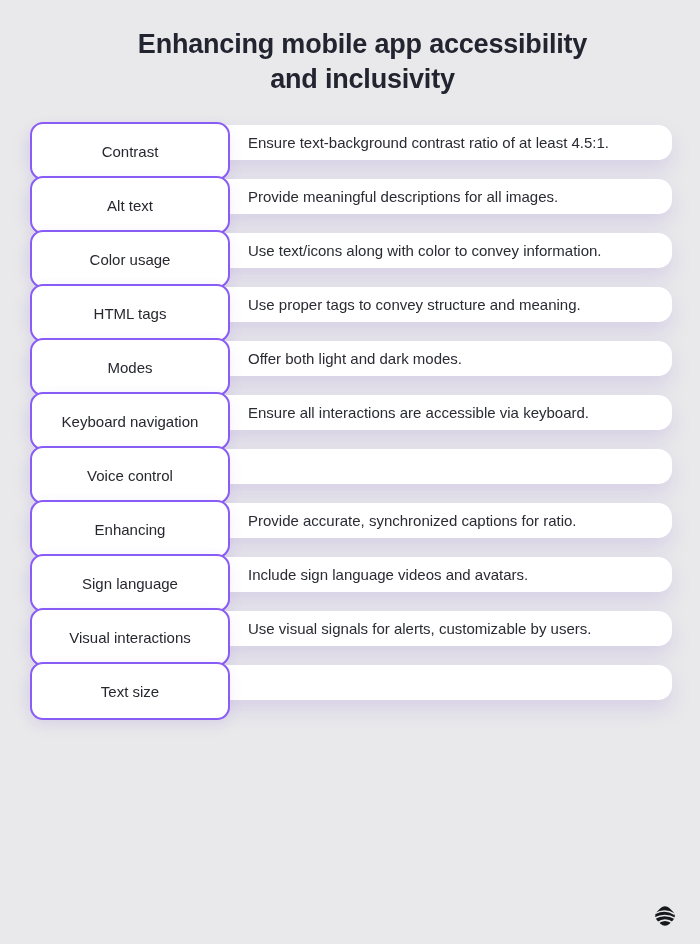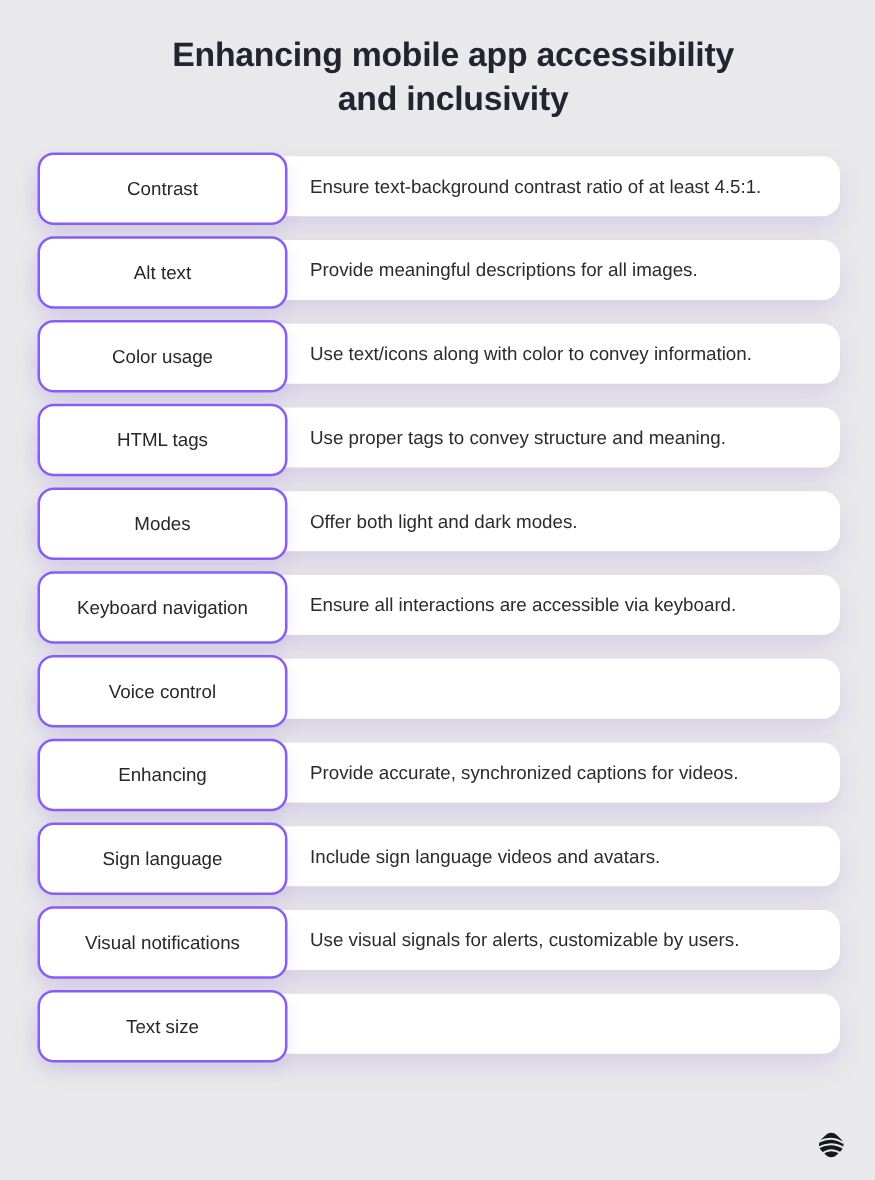--- a/index.html
+++ b/index.html
@@ -29,21 +29,21 @@
     display: block;
   }
   .list {
     position: absolute;
     top: 125px;
     left: 30px;
     width: 642px;
   }
   .row {
     position: relative;
-    height: 48px;
+    height: 35px;
     margin-bottom: 19px;
     background: #ffffff;
     border-radius: 14px;
     box-shadow: 0 10px 20px rgba(128, 96, 205, 0.17);
     display: flex;
     align-items: center;
   }
   .pill {
     position: absolute;
     left: 0;
@@ -133,33 +133,33 @@
   <div class="row">
     <div class="pill">
       <span>Voice control</span>
     </div>
   </div>
 
   <div class="row">
     <div class="pill">
       <span>Enhancing</span>
     </div>
-    <div class="desc">Provide accurate, synchronized captions for videos.</div>
+    <div class="desc">Provide accurate, synchronized captions for ratio.</div>
   </div>
 
   <div class="row">
     <div class="pill">
       <span>Sign language</span>
     </div>
     <div class="desc">Include sign language videos and avatars.</div>
   </div>
 
   <div class="row">
     <div class="pill">
-      <span>Visual notifications</span>
+      <span>Visual interactions</span>
     </div>
     <div class="desc">Use visual signals for alerts, customizable by users.</div>
   </div>
 
   <div class="row">
     <div class="pill">
       <span>Text size</span>
     </div>
   </div>
 

